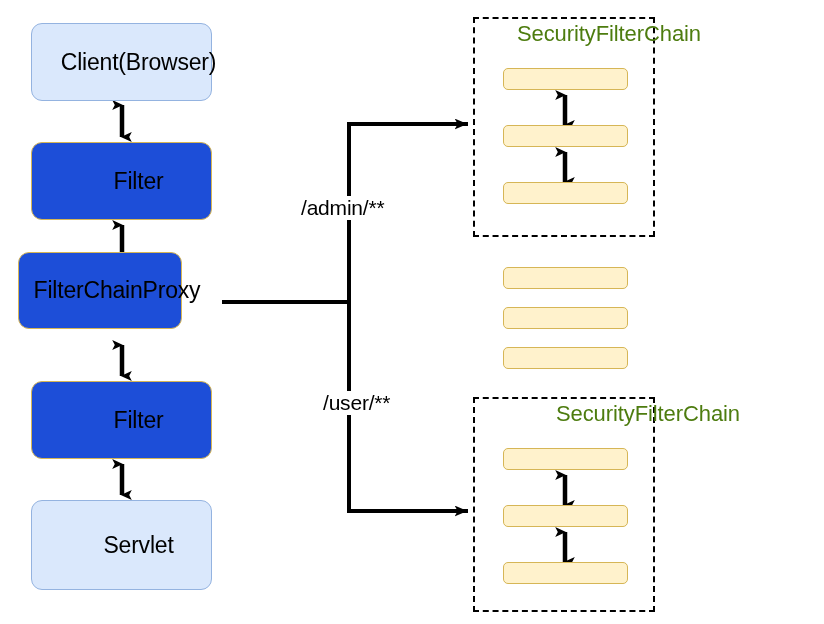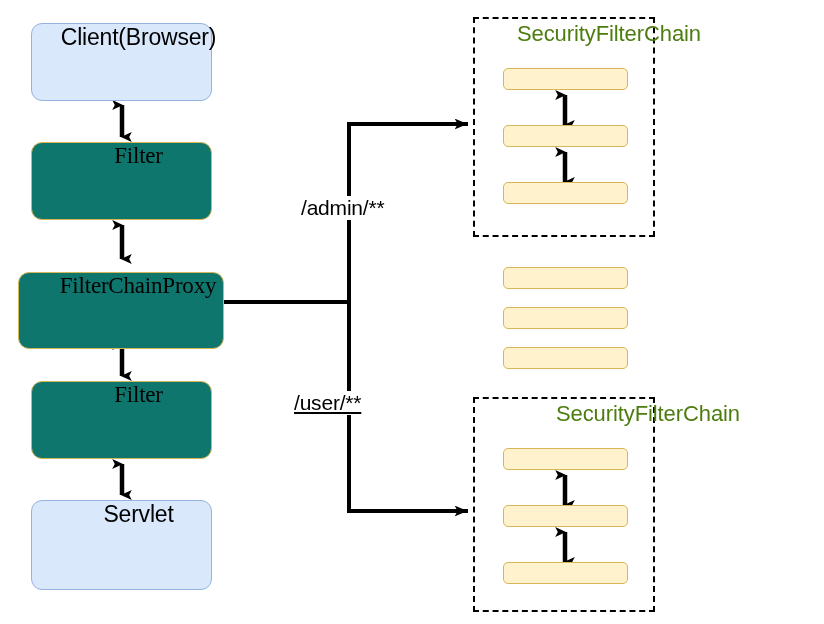--- a/index.html
+++ b/index.html
@@ -26,34 +26,34 @@
     height: 624px;
     pointer-events: none;
   }
 
   
   .node {
     position: absolute;
     box-sizing: border-box;
     border-radius: 11px;
     display: flex;
+    align-items: center;
     justify-content: center;
     text-align: center;
     color: #000000;
     line-height: 1.15;
     padding-left: 34px;
   }
   .node.blue {
     background: #dae8fc;
     border: 1.6px solid #94b3e0;
   }
   .node.yellow {
-    background: #0f766e;
+    background: #1d4ed8;
     border: 1.6px solid #d6b656;
-    font-family: Liberation Serif, serif;
   }
   .node-label {
     font-size: 23px;
     letter-spacing: -0.2px;
     white-space: nowrap;
   }
 
   
   .bar {
     position: absolute;
@@ -146,35 +146,35 @@
   </svg>
 
   <div class="node blue" style="left:31px; top:23px; width:181px; height:78px;">
     <span class="node-label">Client(Browser)</span>
   </div>
 
   <div class="node yellow" style="left:31px; top:142px; width:181px; height:78px;">
     <span class="node-label">Filter</span>
   </div>
 
-  <div class="node yellow" style="left:18px; top:272px; width:206px; height:77px;">
+  <div class="node yellow" style="left:18px; top:252px; width:164px; height:77px;">
     <span class="node-label">FilterChainProxy</span>
   </div>
 
   <div class="node yellow" style="left:31px; top:381px; width:181px; height:78px;">
     <span class="node-label">Filter</span>
   </div>
 
   <div class="node blue" style="left:31px; top:500px; width:181px; height:90px;">
     <span class="node-label">Servlet</span>
   </div>
 
   <div class="edge-label" style="left:299px; top:196px;">/admin/**</div>
 
-  <div class="edge-label" style="left:292px; top:391px;text-decoration:underline;">/user/**</div>
+  <div class="edge-label" style="left:321px; top:391px;">/user/**</div>
 
   <div class="group-box" style="left:473px; top:17px; width:182px; height:220px;"></div>
   <div class="group-title" style="left:517px; top:21px;">SecurityFilterChain</div>
 
   <div class="bar" style="left:503px; top:68px;"></div>
   <div class="bar" style="left:503px; top:125px;"></div>
   <div class="bar" style="left:503px; top:182px;"></div>
 
   <div class="bar" style="left:503px; top:267px;"></div>
   <div class="bar" style="left:503px; top:307px;"></div>

